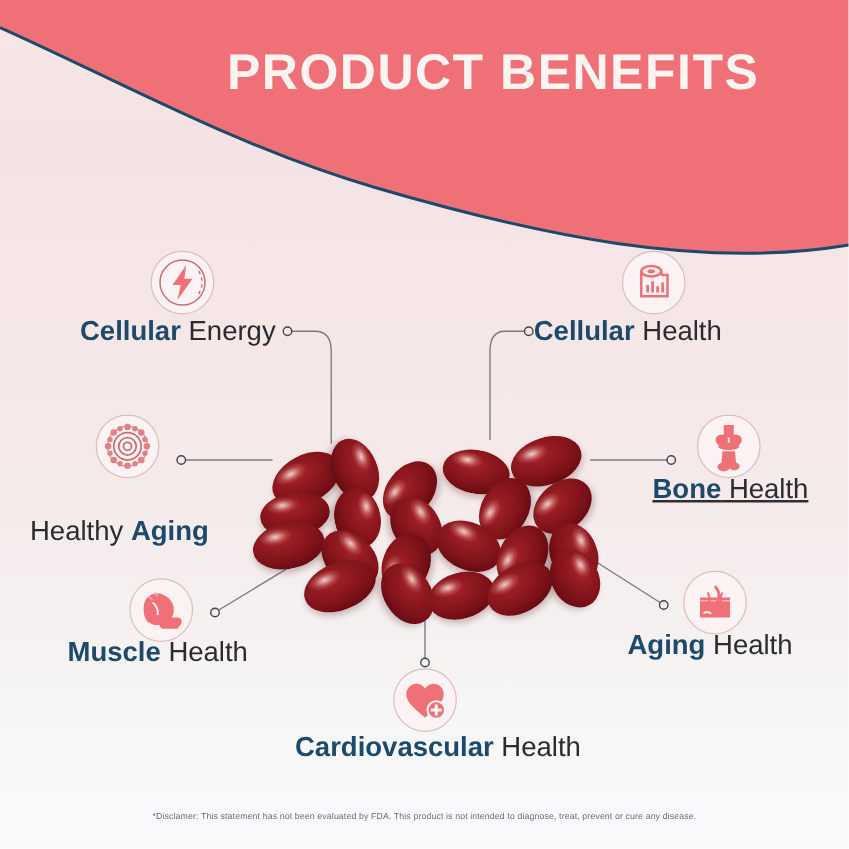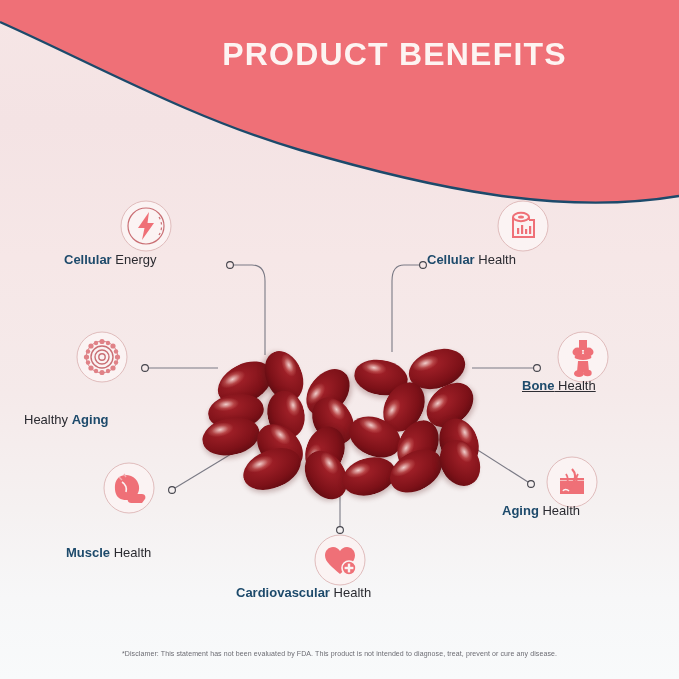--- a/index.html
+++ b/index.html
@@ -32,21 +32,21 @@
   }
   .header-title {
     position: absolute;
     left: 0;
     top: 36px;
     width: 679px;
     text-align: center;
     padding-left: 110px;
     box-sizing: border-box;
     color: #fdf4f2;
-    font-size: 32px;
+    font-size: 40px;
     font-weight: bold;
     letter-spacing: 1.2px;
     white-space: nowrap;
   }
 
   
   .connectors {
     position: absolute;
     left: 0; top: 0;
     width: 679px; height: 679px;
@@ -75,21 +75,21 @@
     position: absolute;
   }
   .icon-wrap {
     position: absolute;
     width: 54px;
     height: 54px;
   }
   .label {
     position: absolute;
     white-space: nowrap;
-    font-size: 13px;
+    font-size: 22px;
     color: #2d2d33;
   }
   .label .strong {
     font-weight: bold;
     color: #1d4a6b;
   }
   .label .light {
     font-weight: normal;
     color: #2a2a30;
   }
@@ -267,21 +267,21 @@
     <div class="icon-wrap" style="left:102px; top:461px;">
       <svg viewBox="0 0 54 54" width="54" height="54">
         <circle cx="27" cy="27" r="25" fill="#fbf3f3" stroke="#e0bcbc" stroke-width="1"></circle>
         <path d="M13,24 C14,15 22,12 29,15 C36,18 39,26 36,32 C33,39 23,41 17,37
                  C14,35 12.5,30 13,24 Z" fill="#ef7077"></path>
         <path d="M30,33 L40,33 C43,33 44,36 43,38 L40,42 L29,42 C26,42 25,39 26,37 Z" fill="#ef7077"></path>
         <path d="M20,21 C23,23 25,27 24,31" fill="none" stroke="#fbf3f3" stroke-width="1.6"></path>
         <path d="M17,16 L20,19 M22,13 L24,16" stroke="#f2aeb1" stroke-width="1.4"></path>
       </svg>
     </div>
-    <div class="label" style="left:66px; top:509px;margin-top:36px;">
+    <div class="label" style="left:54px; top:509px;">
       <span class="strong">Muscle</span><span class="light"> Health</span>
     </div>
   </div>
 
   <div class="benefit">
     <div class="icon-wrap" style="left:545px; top:455px;">
       <svg viewBox="0 0 54 54" width="54" height="54">
         <circle cx="27" cy="27" r="25" fill="#fbf3f3" stroke="#e0bcbc" stroke-width="1"></circle>
         <rect x="15" y="26" width="24" height="13" fill="#ef7077"></rect>
         <rect x="15" y="23" width="24" height="2.4" fill="#ef7077"></rect>

